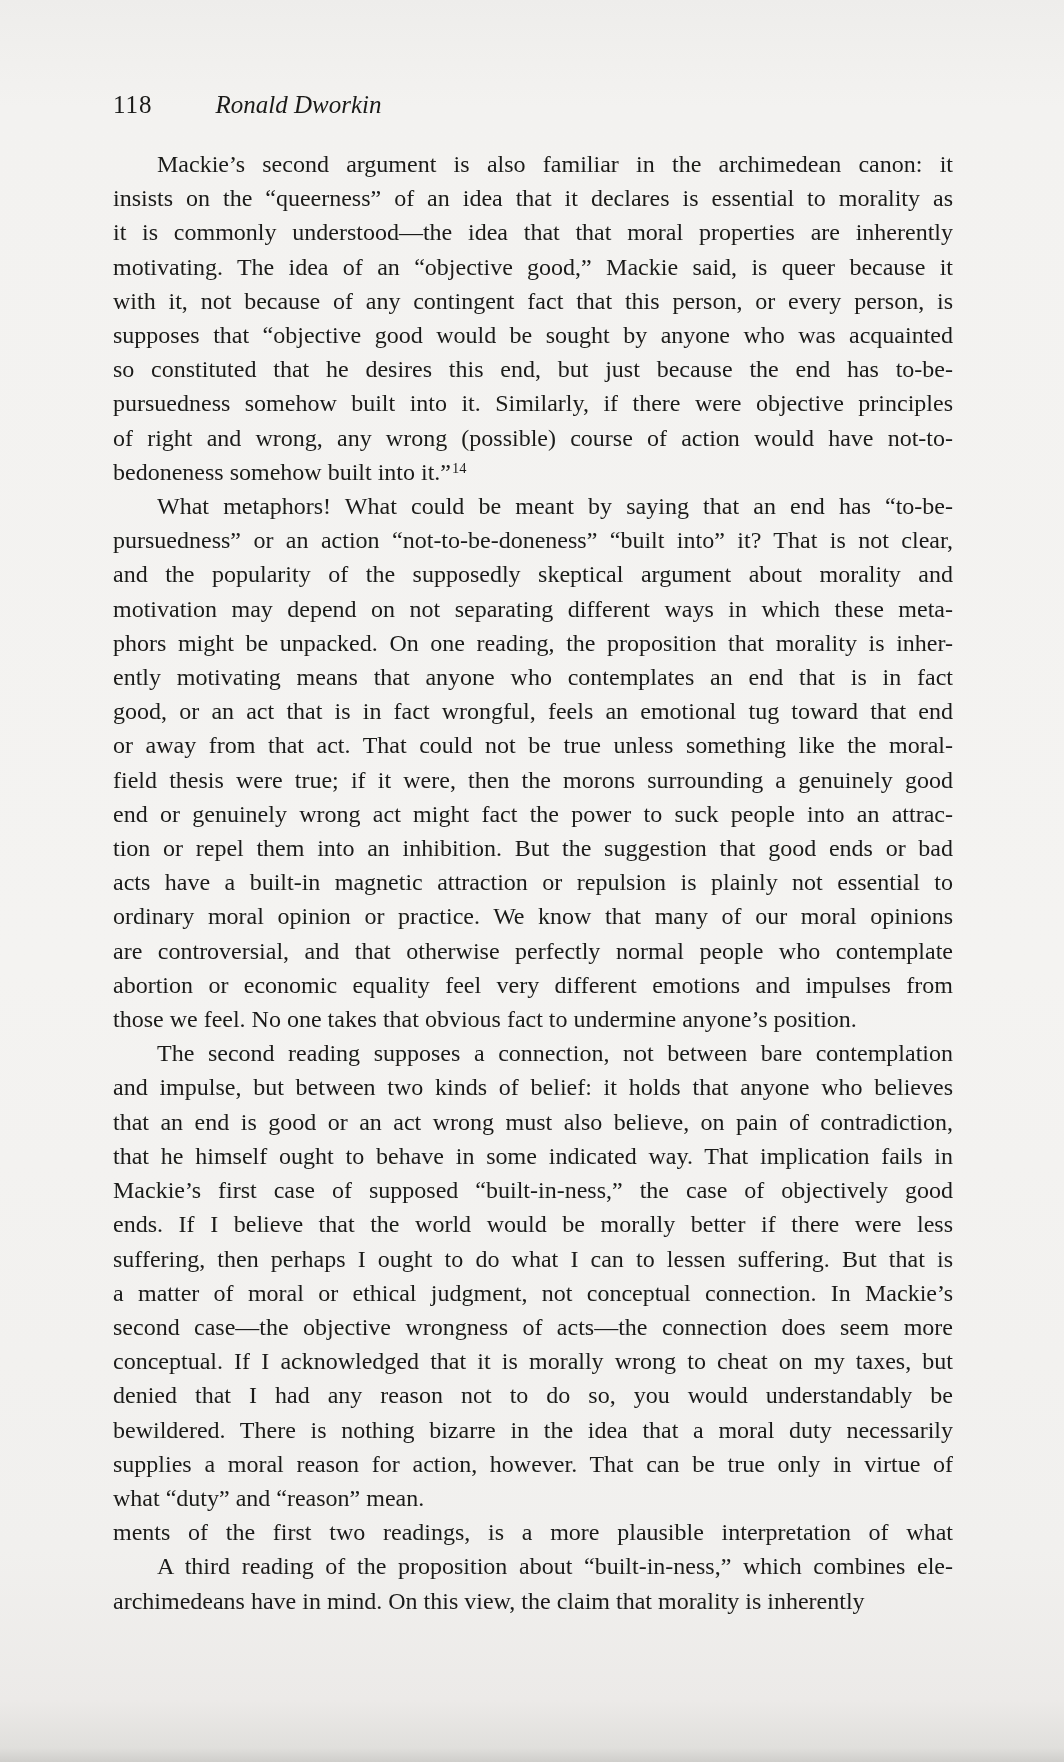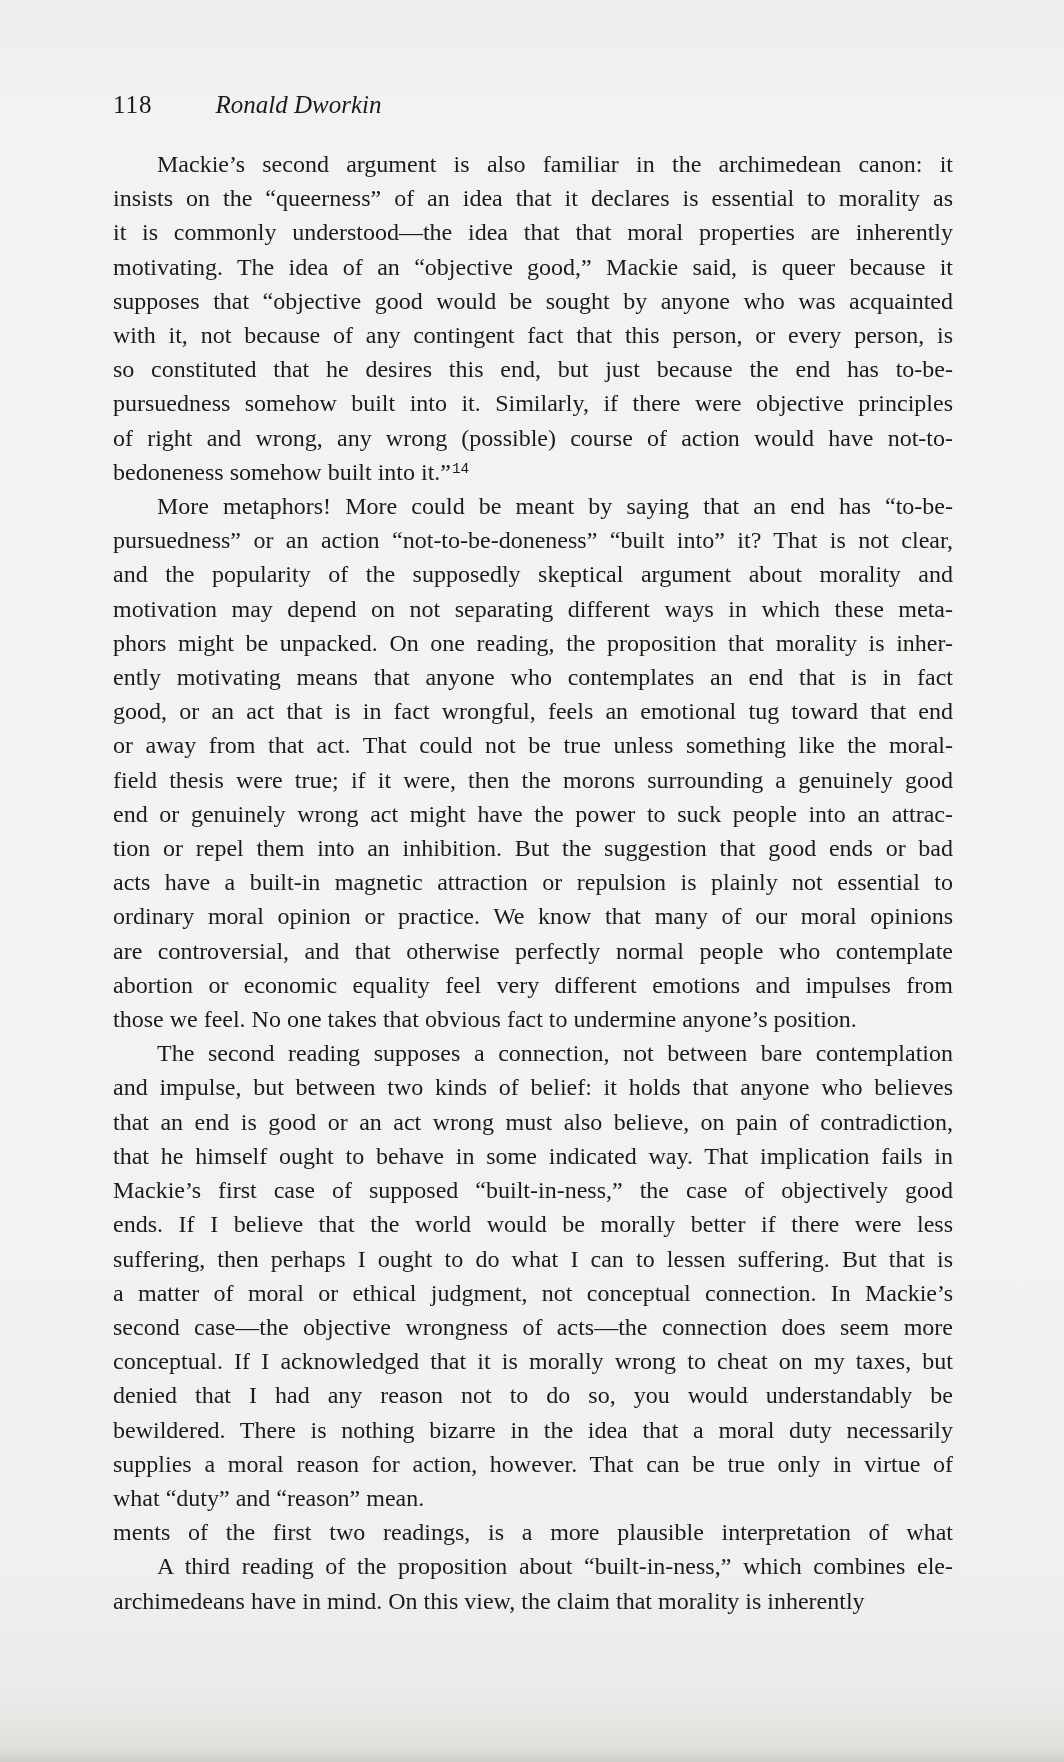--- a/index.html
+++ b/index.html
@@ -56,57 +56,56 @@
   .body-text .line.last {
     text-align-last: left;
   }
   .body-text sup {
     font-size: 0.60em;
     vertical-align: baseline;
     position: relative;
     top: -0.45em;
     line-height: 0;
     margin-left: 1px;
-    font-family: Liberation Mono, monospace;
   }
 </style>
 </head>
 <body>
 
 <div class="page">
   <div class="content">
     <div class="page-header">
       <span class="page-number">118</span>
       <span class="running-head">Ronald Dworkin</span>
     </div>
     <div class="body-text">
 
     <div class="paragraph">
           <div class="line first"><span>Mackie’s second argument is also familiar in the archimedean canon: it</span></div>
           <div class="line"><span>insists on the “queerness” of an idea that it declares is essential to morality as</span></div>
           <div class="line"><span>it is commonly understood—the idea that that moral properties are inherently</span></div>
           <div class="line"><span>motivating. The idea of an “objective good,” Mackie said, is queer because it</span></div>
+          <div class="line"><span>with it, not because of any contingent fact that this person, or every person, is</span></div>
           <div class="line"><span>supposes that “objective good would be sought by anyone who was acquainted</span></div>
-          <div class="line"><span>with it, not because of any contingent fact that this person, or every person, is</span></div>
           <div class="line"><span>so constituted that he desires this end, but just because the end has to-be-</span></div>
           <div class="line"><span>pursuedness somehow built into it. Similarly, if there were objective principles</span></div>
           <div class="line"><span>of right and wrong, any wrong (possible) course of action would have not-to-</span></div>
           <div class="line last"><span>bedoneness somehow built into it.”</span><sup>14</sup></div>
         </div>
         <div class="paragraph">
-          <div class="line first"><span>More metaphors! More could be meant by saying that an end has “to-be-</span></div>
+          <div class="line first"><span>What metaphors! What could be meant by saying that an end has “to-be-</span></div>
           <div class="line"><span>pursuedness” or an action “not-to-be-doneness” “built into” it? That is not clear,</span></div>
           <div class="line"><span>and the popularity of the supposedly skeptical argument about morality and</span></div>
           <div class="line"><span>motivation may depend on not separating different ways in which these meta-</span></div>
           <div class="line"><span>phors might be unpacked. On one reading, the proposition that morality is inher-</span></div>
           <div class="line"><span>ently motivating means that anyone who contemplates an end that is in fact</span></div>
           <div class="line"><span>good, or an act that is in fact wrongful, feels an emotional tug toward that end</span></div>
           <div class="line"><span>or away from that act. That could not be true unless something like the moral-</span></div>
           <div class="line"><span>field thesis were true; if it were, then the morons surrounding a genuinely good</span></div>
-          <div class="line"><span>end or genuinely wrong act might have the power to suck people into an attrac-</span></div>
+          <div class="line"><span>end or genuinely wrong act might fact the power to suck people into an attrac-</span></div>
           <div class="line"><span>tion or repel them into an inhibition. But the suggestion that good ends or bad</span></div>
           <div class="line"><span>acts have a built-in magnetic attraction or repulsion is plainly not essential to</span></div>
           <div class="line"><span>ordinary moral opinion or practice. We know that many of our moral opinions</span></div>
           <div class="line"><span>are controversial, and that otherwise perfectly normal people who contemplate</span></div>
           <div class="line"><span>abortion or economic equality feel very different emotions and impulses from</span></div>
           <div class="line last"><span>those we feel. No one takes that obvious fact to undermine anyone’s position.</span></div>
         </div>
         <div class="paragraph">
           <div class="line first"><span>The second reading supposes a connection, not between bare contemplation</span></div>
           <div class="line"><span>and impulse, but between two kinds of belief: it holds that anyone who believes</span></div>

